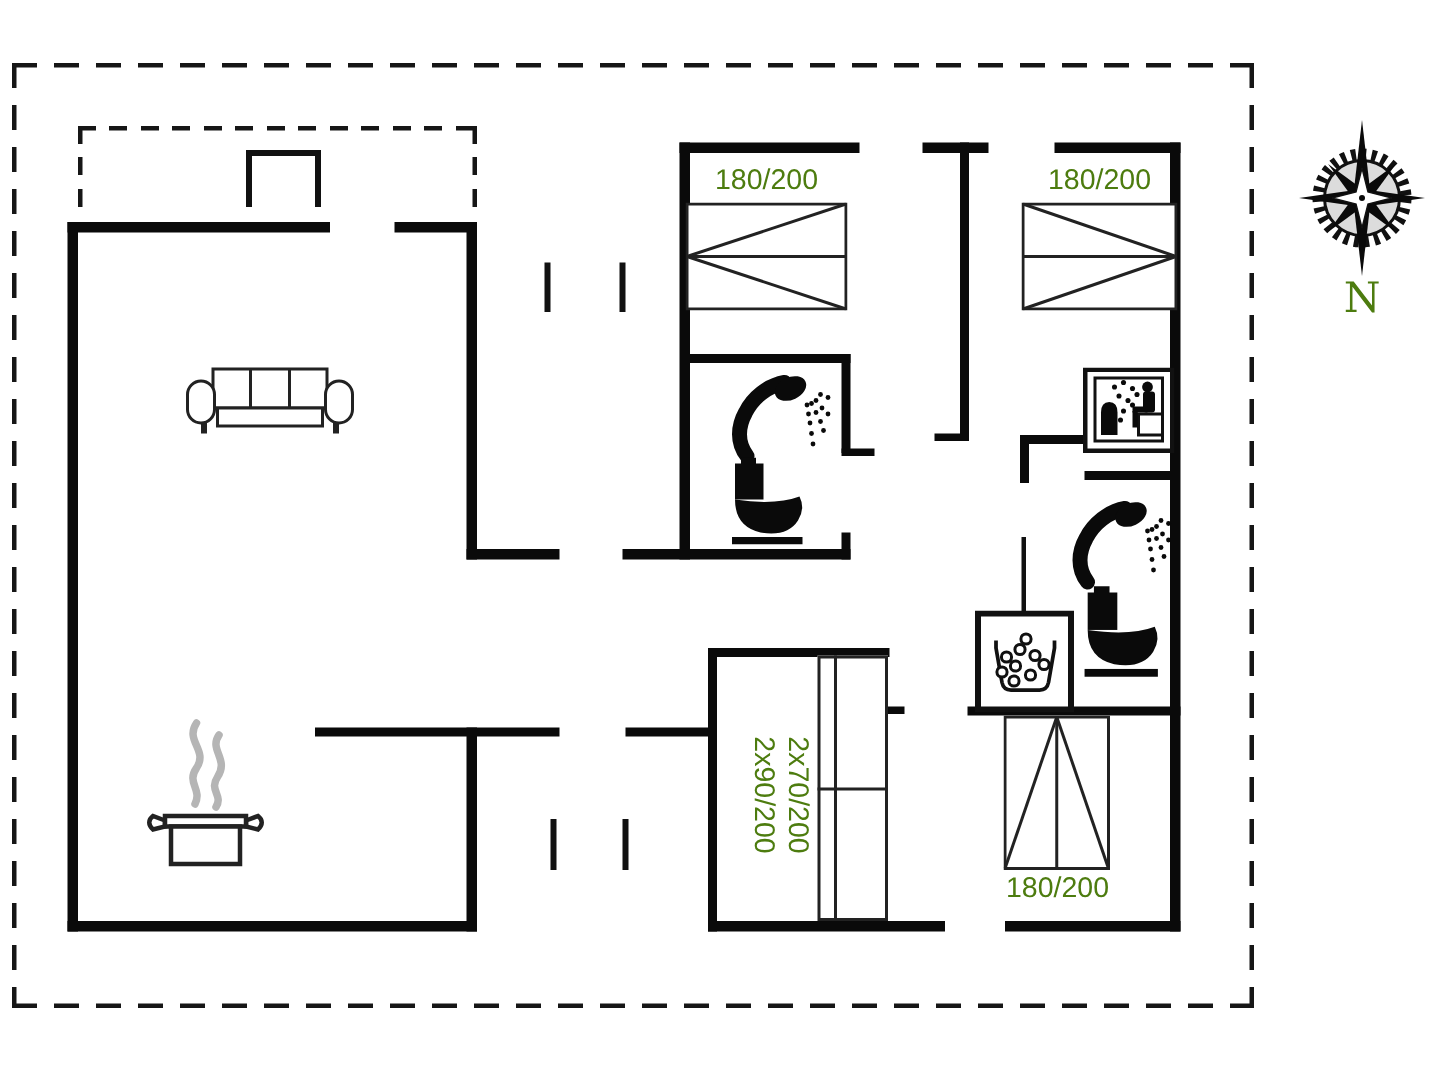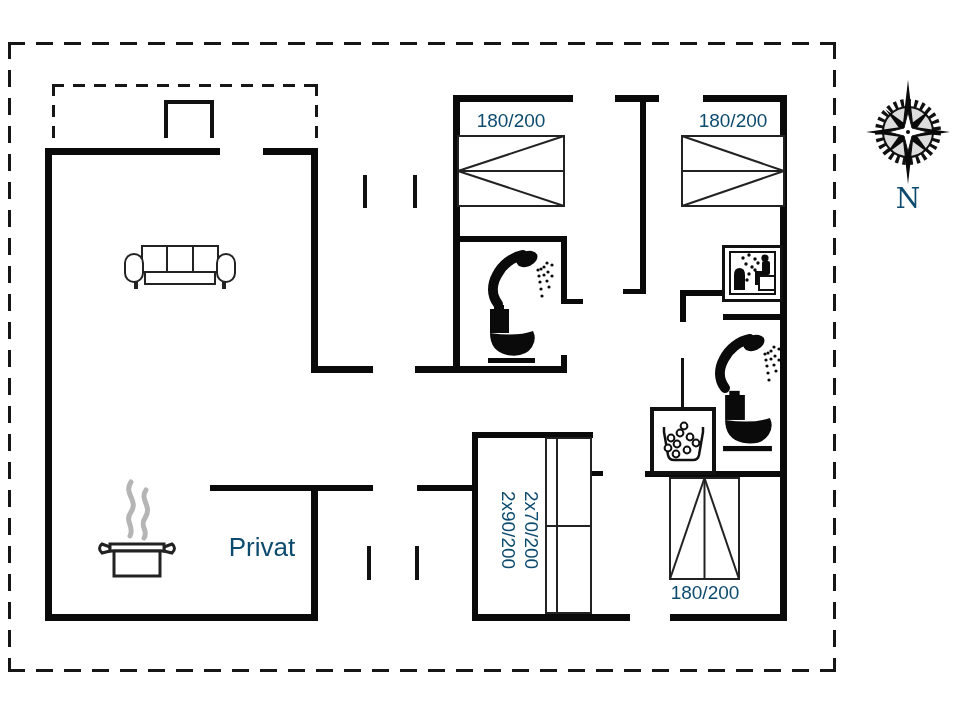--- a/index.html
+++ b/index.html
@@ -1,17 +1,17 @@
 <!DOCTYPE html>
 <html><head>
 <meta charset="utf-8">
 <style>
   html,body{margin:0;padding:0;background:#fff;}
   .canvas{position:relative;width:960px;height:720px;background:#fff;overflow:hidden;
-          font-family:"Liberation Sans", sans-serif;color:#0c4a6e;}
+          font-family:"Liberation Sans", sans-serif;color:#4d7c0f;}
   .wall{position:absolute;background:#0a0a0a;}
   .thinwall{position:absolute;background:#111;}
   .jamb{position:absolute;background:#111;}
   .dash-h{position:absolute;height:3px;background:repeating-linear-gradient(90deg,#161616 0 17px,transparent 17px 28px);}
   .dash-v{position:absolute;width:3px;background:repeating-linear-gradient(180deg,#161616 0 17px,transparent 17px 28px);}
   .dash-h.small{background:repeating-linear-gradient(90deg,#161616 0 12px,transparent 12px 21px);}
   .dash-v.small{background:repeating-linear-gradient(180deg,#161616 0 12px,transparent 12px 21px);}
   .chimney{position:absolute;box-sizing:border-box;border:4px solid #111;border-bottom:none;background:#fff;}
   .cabinet{position:absolute;box-sizing:border-box;border:2px solid #222;background:#fff;}
   .cab-div-v{position:absolute;width:2px;background:#222;}
@@ -100,21 +100,20 @@
 
   <div class="label bunk-label" style="left:474px;top:506px;width:90px;height:48px;">
     <div>2x70/200</div>
     <div>2x90/200</div>
   </div>
 
   <div class="cabinet" style="left:545px;top:437px;width:47px;height:177px;"></div>
   <div class="cab-div-v" style="left:556px;top:437px;height:177px;"></div>
   <div class="cab-div-h" style="left:545px;top:525px;width:47px;"></div>
 
-  <div class="label privat" style="left:212px;top:532px;width:100px;">Privat</div>
 
   <svg class="icon" style="left:122px;top:242px;" width="116" height="48" viewBox="0 0 116 48">
     <rect x="12" y="38" width="4" height="9" fill="#222"></rect>
     <rect x="100" y="38" width="4" height="9" fill="#222"></rect>
     <rect x="20" y="4" width="76" height="26" fill="#fff" stroke="#222" stroke-width="2"></rect>
     <line x1="45" y1="4" x2="45" y2="30" stroke="#222" stroke-width="2"></line>
     <line x1="71" y1="4" x2="71" y2="30" stroke="#222" stroke-width="2"></line>
     <rect x="23" y="30" width="70" height="12" fill="#fff" stroke="#222" stroke-width="2"></rect>
     <rect x="3" y="12" width="18" height="28" rx="9" fill="#fff" stroke="#222" stroke-width="2"></rect>
     <rect x="95" y="12" width="18" height="28" rx="9" fill="#fff" stroke="#222" stroke-width="2"></rect>

